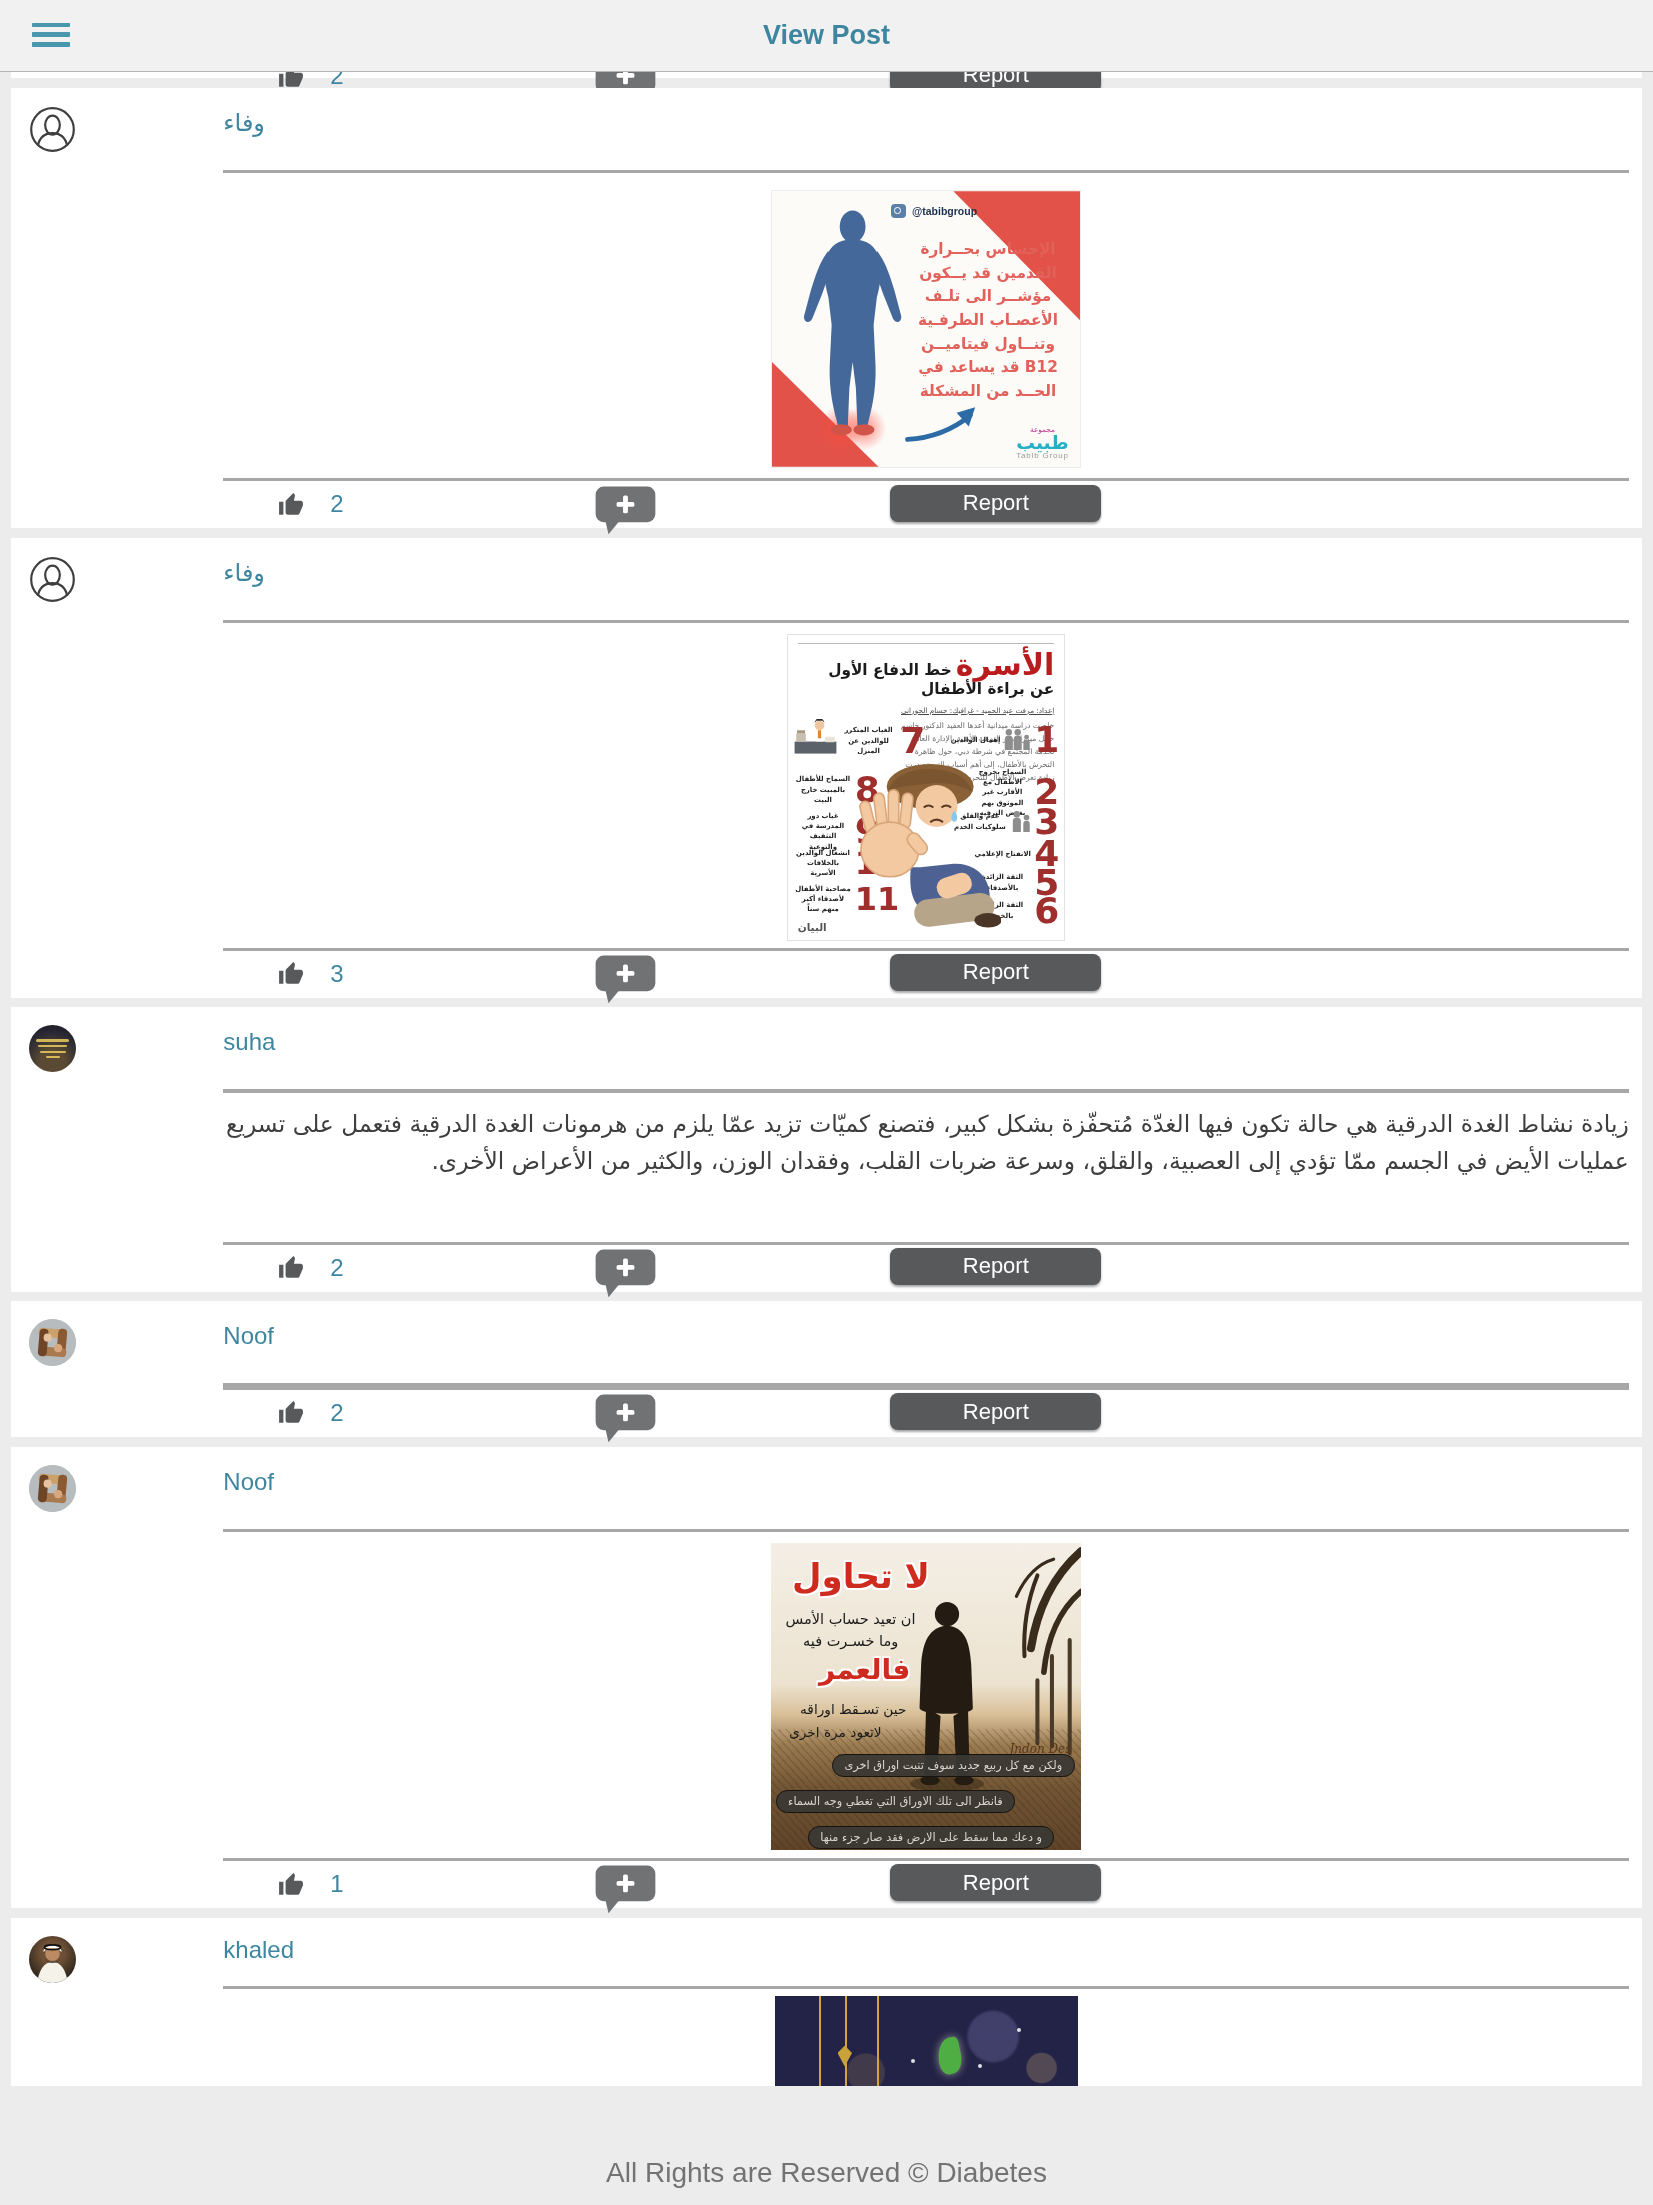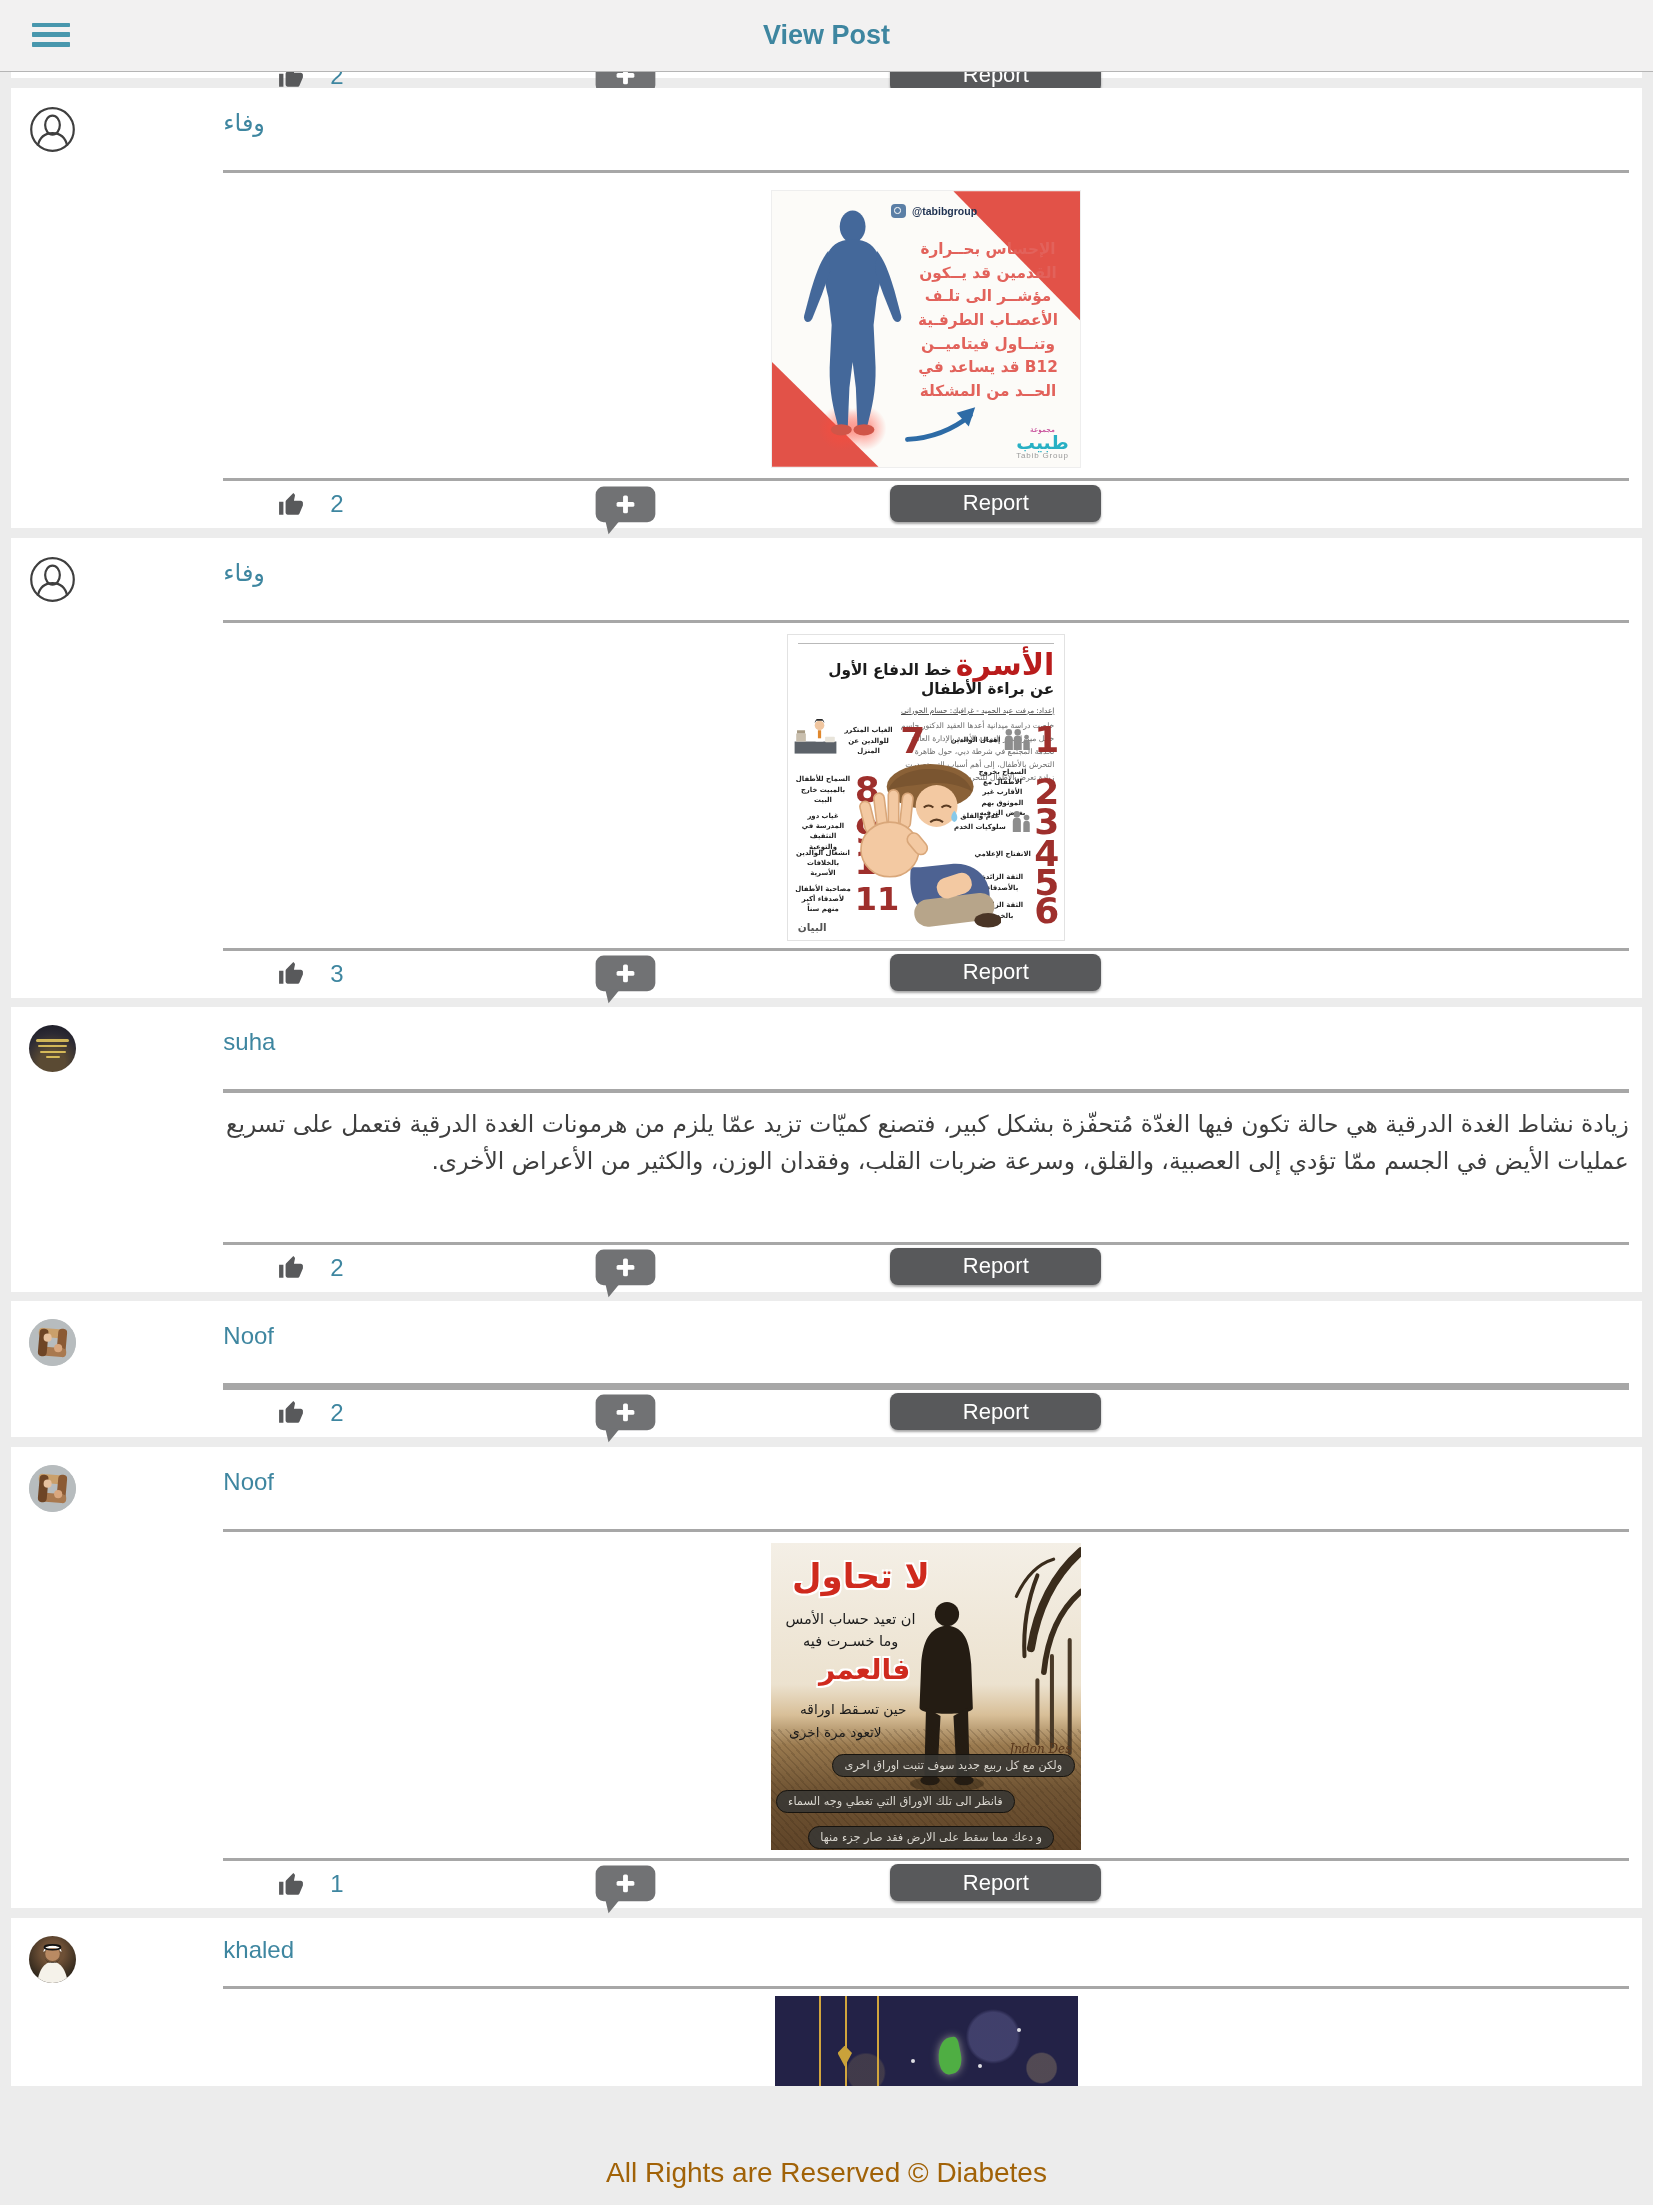--- a/index.html
+++ b/index.html
@@ -102,21 +102,21 @@
   
   .av-suha{background:radial-gradient(circle at 50% 80%,#5a4a33 0 28%,#2c2a33 65%,#161723 100%);
            display:flex;flex-direction:column;justify-content:center;align-items:center;gap:3.2px;}
   .av-suha i{display:block;width:70%;height:2.4px;background:rgba(235,205,95,.85);border-radius:1.6px;}
   .av-suha i:nth-child(2){width:62%;} .av-suha i:nth-child(3){width:55%;} .av-suha i:nth-child(4){width:30%;}
   .av-noof{background:#b7bcbe;}
   .av-khaled{background:radial-gradient(circle at 50% 35%,#6e5036 0 30%,#342a1e 70%,#1f1810 100%);}
 
   
   .rights{position:absolute;left:0;top:2157px;width:1653px;text-align:center;z-index:60;
-          color:#a16207;font-size:28px;}
+          color:#737373;font-size:28px;}
 </style>
 </head>
 <body>
 
 <div class="header">
   <div class="burger">
       <div></div>
       <div></div>
       <div></div>
     </div>

